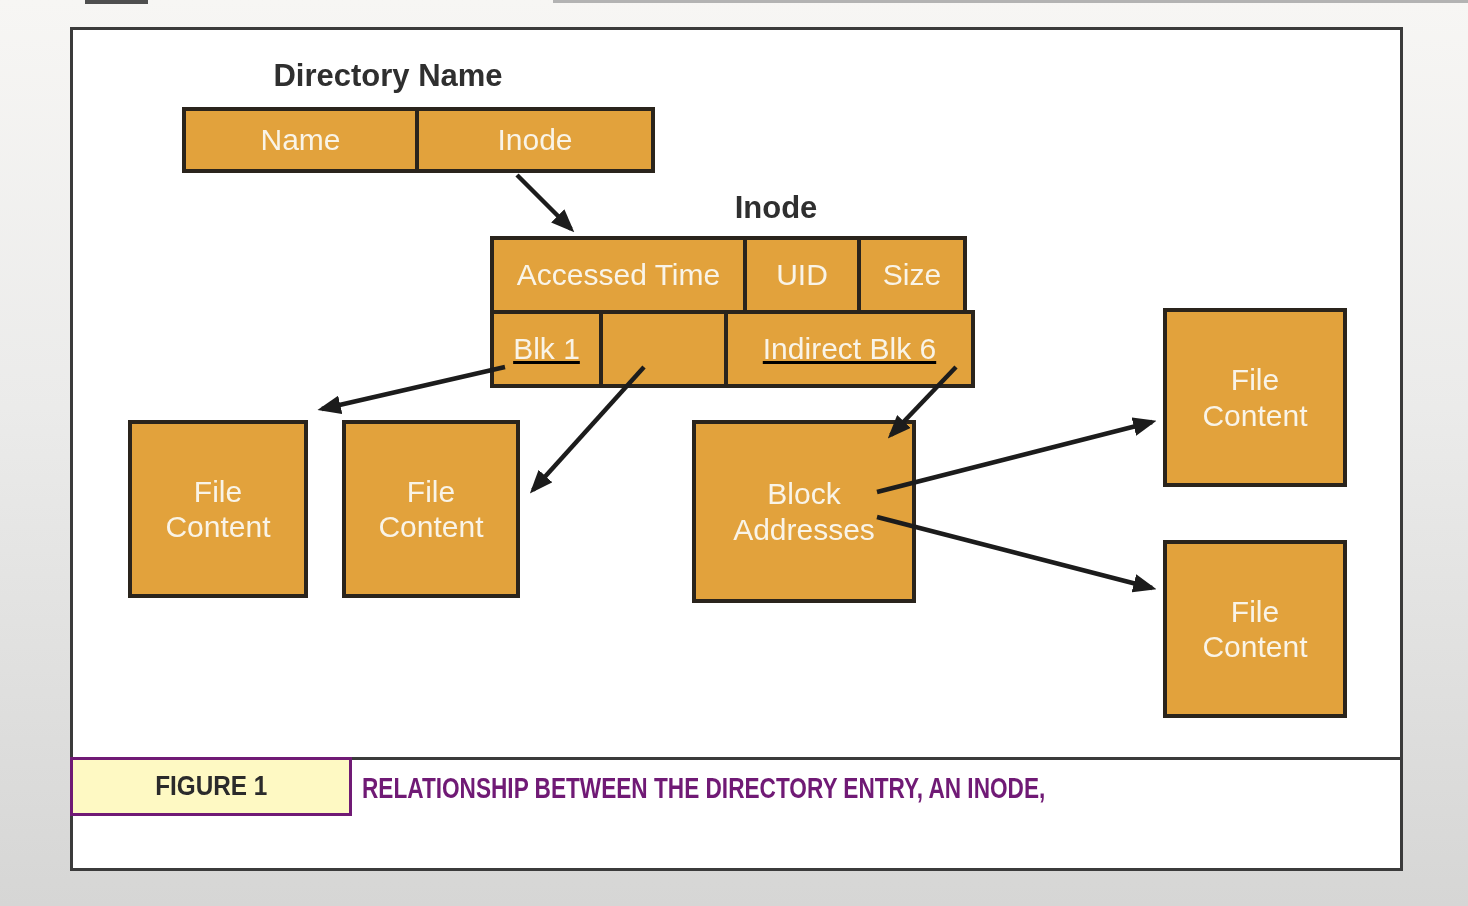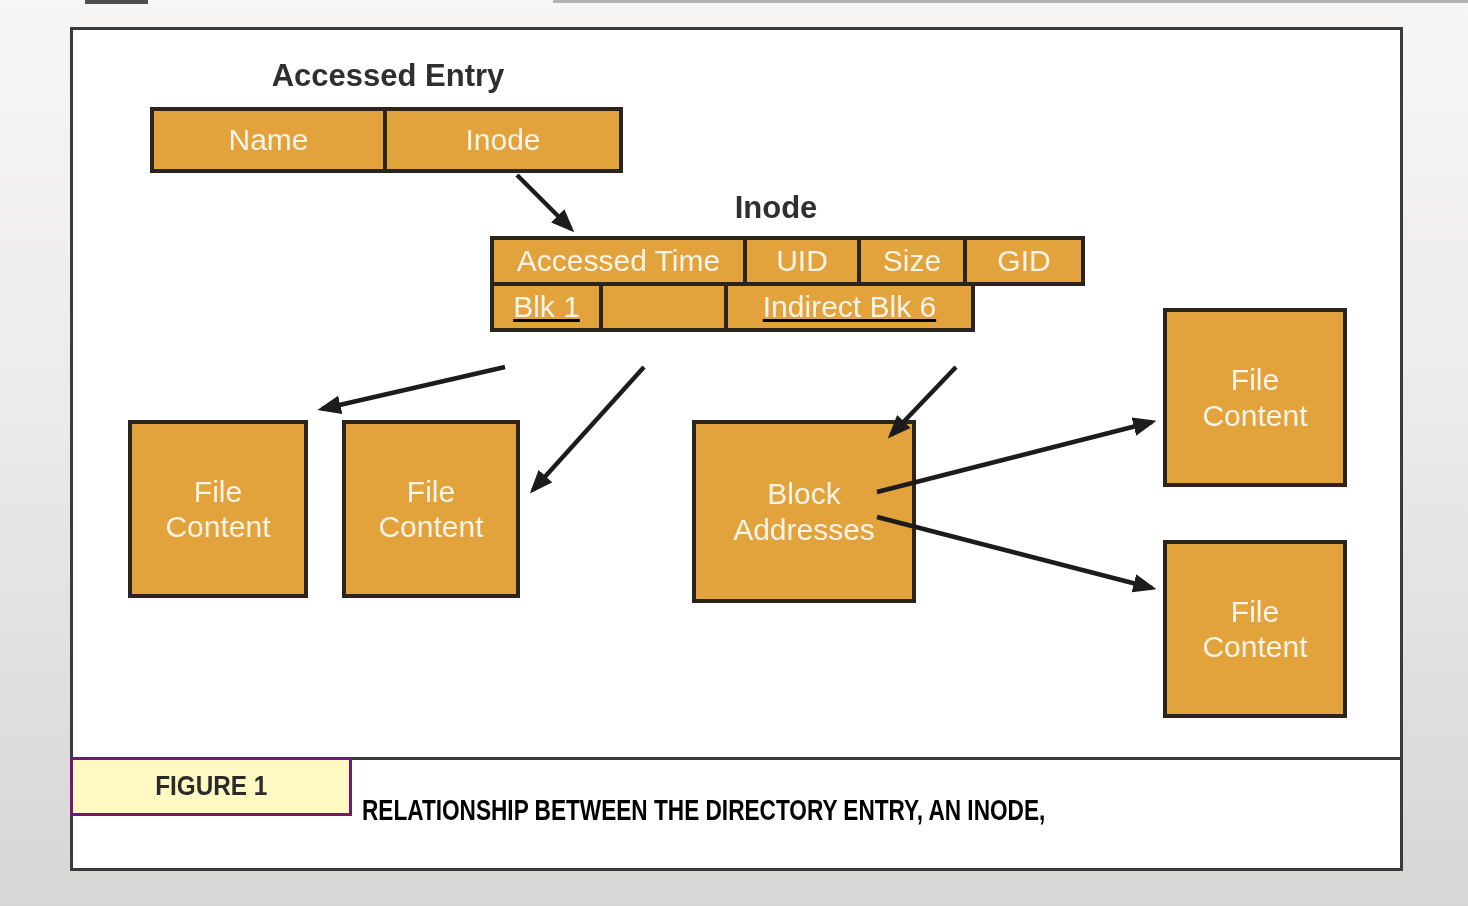--- a/index.html
+++ b/index.html
@@ -32,66 +32,66 @@
   .ocell,.obox{
     background:#e2a23c;border:4px solid #2a241c;box-sizing:border-box;
     color:#f9f4e8;display:flex;align-items:center;justify-content:center;
     font-size:30px;line-height:1.18;
   }
   .obox{position:absolute;z-index:3;text-align:center;}
   .box-label{white-space:pre-line;}
 
   
   .dtable{position:absolute;left:150px;top:107px;z-index:3;display:flex;}
-  .dtable .ocell{height:66px;}
+  .dtable .ocell{height:66px;margin-left:32px;}
   .dtable .ocell + .ocell{margin-left:-4px;}
 
   
   .itable{position:absolute;left:490px;top:236px;z-index:3;}
   .irow{display:flex;}
   .irow.r2{margin-top:-4px;text-decoration:underline;}
-  .irow .ocell{height:50px;}
+  .irow .ocell{height:78px;}
   .irow .ocell + .ocell{margin-left:-4px;}
 
   
   #fc1{left:128px;top:420px;width:180px;height:178px;}
   #fc2{left:342px;top:420px;width:178px;height:178px;}
   #blkaddr{left:692px;top:420px;width:224px;height:183px;}
   #fc3{left:1163px;top:308px;width:184px;height:179px;}
   #fc4{left:1163px;top:540px;width:184px;height:178px;}
 
   
   .caption-sep{position:absolute;left:70px;top:757px;width:1333px;height:3px;background:#3b3b3b;z-index:2;}
   .fig-label-box{
     position:absolute;left:70px;top:757px;width:282px;height:59px;
     background:#fef9c3;border:3px solid #701a75;box-sizing:border-box;
     display:flex;align-items:center;justify-content:center;z-index:4;
   }
   .fig-label-text{
     font-size:27px;font-weight:bold;color:#2b2b2b;
     display:inline-block;transform:scaleX(0.9);white-space:nowrap;
   }
-  .caption-text{position:absolute;left:362px;top:788px;z-index:3;color:#000000;}
+  .caption-text{position:absolute;left:362px;top:766px;z-index:3;color:#701a75;}
   .caption-line{font-size:29px;font-weight:bold;line-height:44px;height:44px;}
   .cond{display:inline-block;transform:scaleX(0.78);transform-origin:0 50%;white-space:nowrap;}
 
   
   svg.arrows{position:absolute;left:0;top:0;z-index:5;pointer-events:none;}
 </style>
 </head>
 <body>
 
 <div class="stage">
 
   <div class="top-dash-dark"></div>
   <div class="top-dash-faint"></div>
 
   <div class="panel"></div>
 
-  <div id="dir-title" class="diag-title">Accessed Entry</div>
+  <div id="dir-title" class="diag-title">Directory Name</div>
 
   <div class="dtable">
     <div class="ocell" style="width:237px">
       <span>Name</span>
     </div>
     <div class="ocell" style="width:240px">
       <span>Inode</span>
     </div>
   </div>
 
@@ -100,23 +100,20 @@
   <div class="itable">
     <div class="irow r1">
       <div class="ocell" style="width:257px">
         <span>Accessed Time</span>
       </div>
       <div class="ocell" style="width:118px">
         <span>UID</span>
       </div>
       <div class="ocell" style="width:110px">
         <span>Size</span>
-      </div>
-      <div class="ocell" style="width:122px">
-        <span>GID</span>
       </div>
     </div>
     <div class="irow r2">
       <div class="ocell" style="width:113px">
         <span>Blk 1</span>
       </div>
       <div class="ocell" style="width:129px">
         <span></span>
       </div>
       <div class="ocell" style="width:251px">

